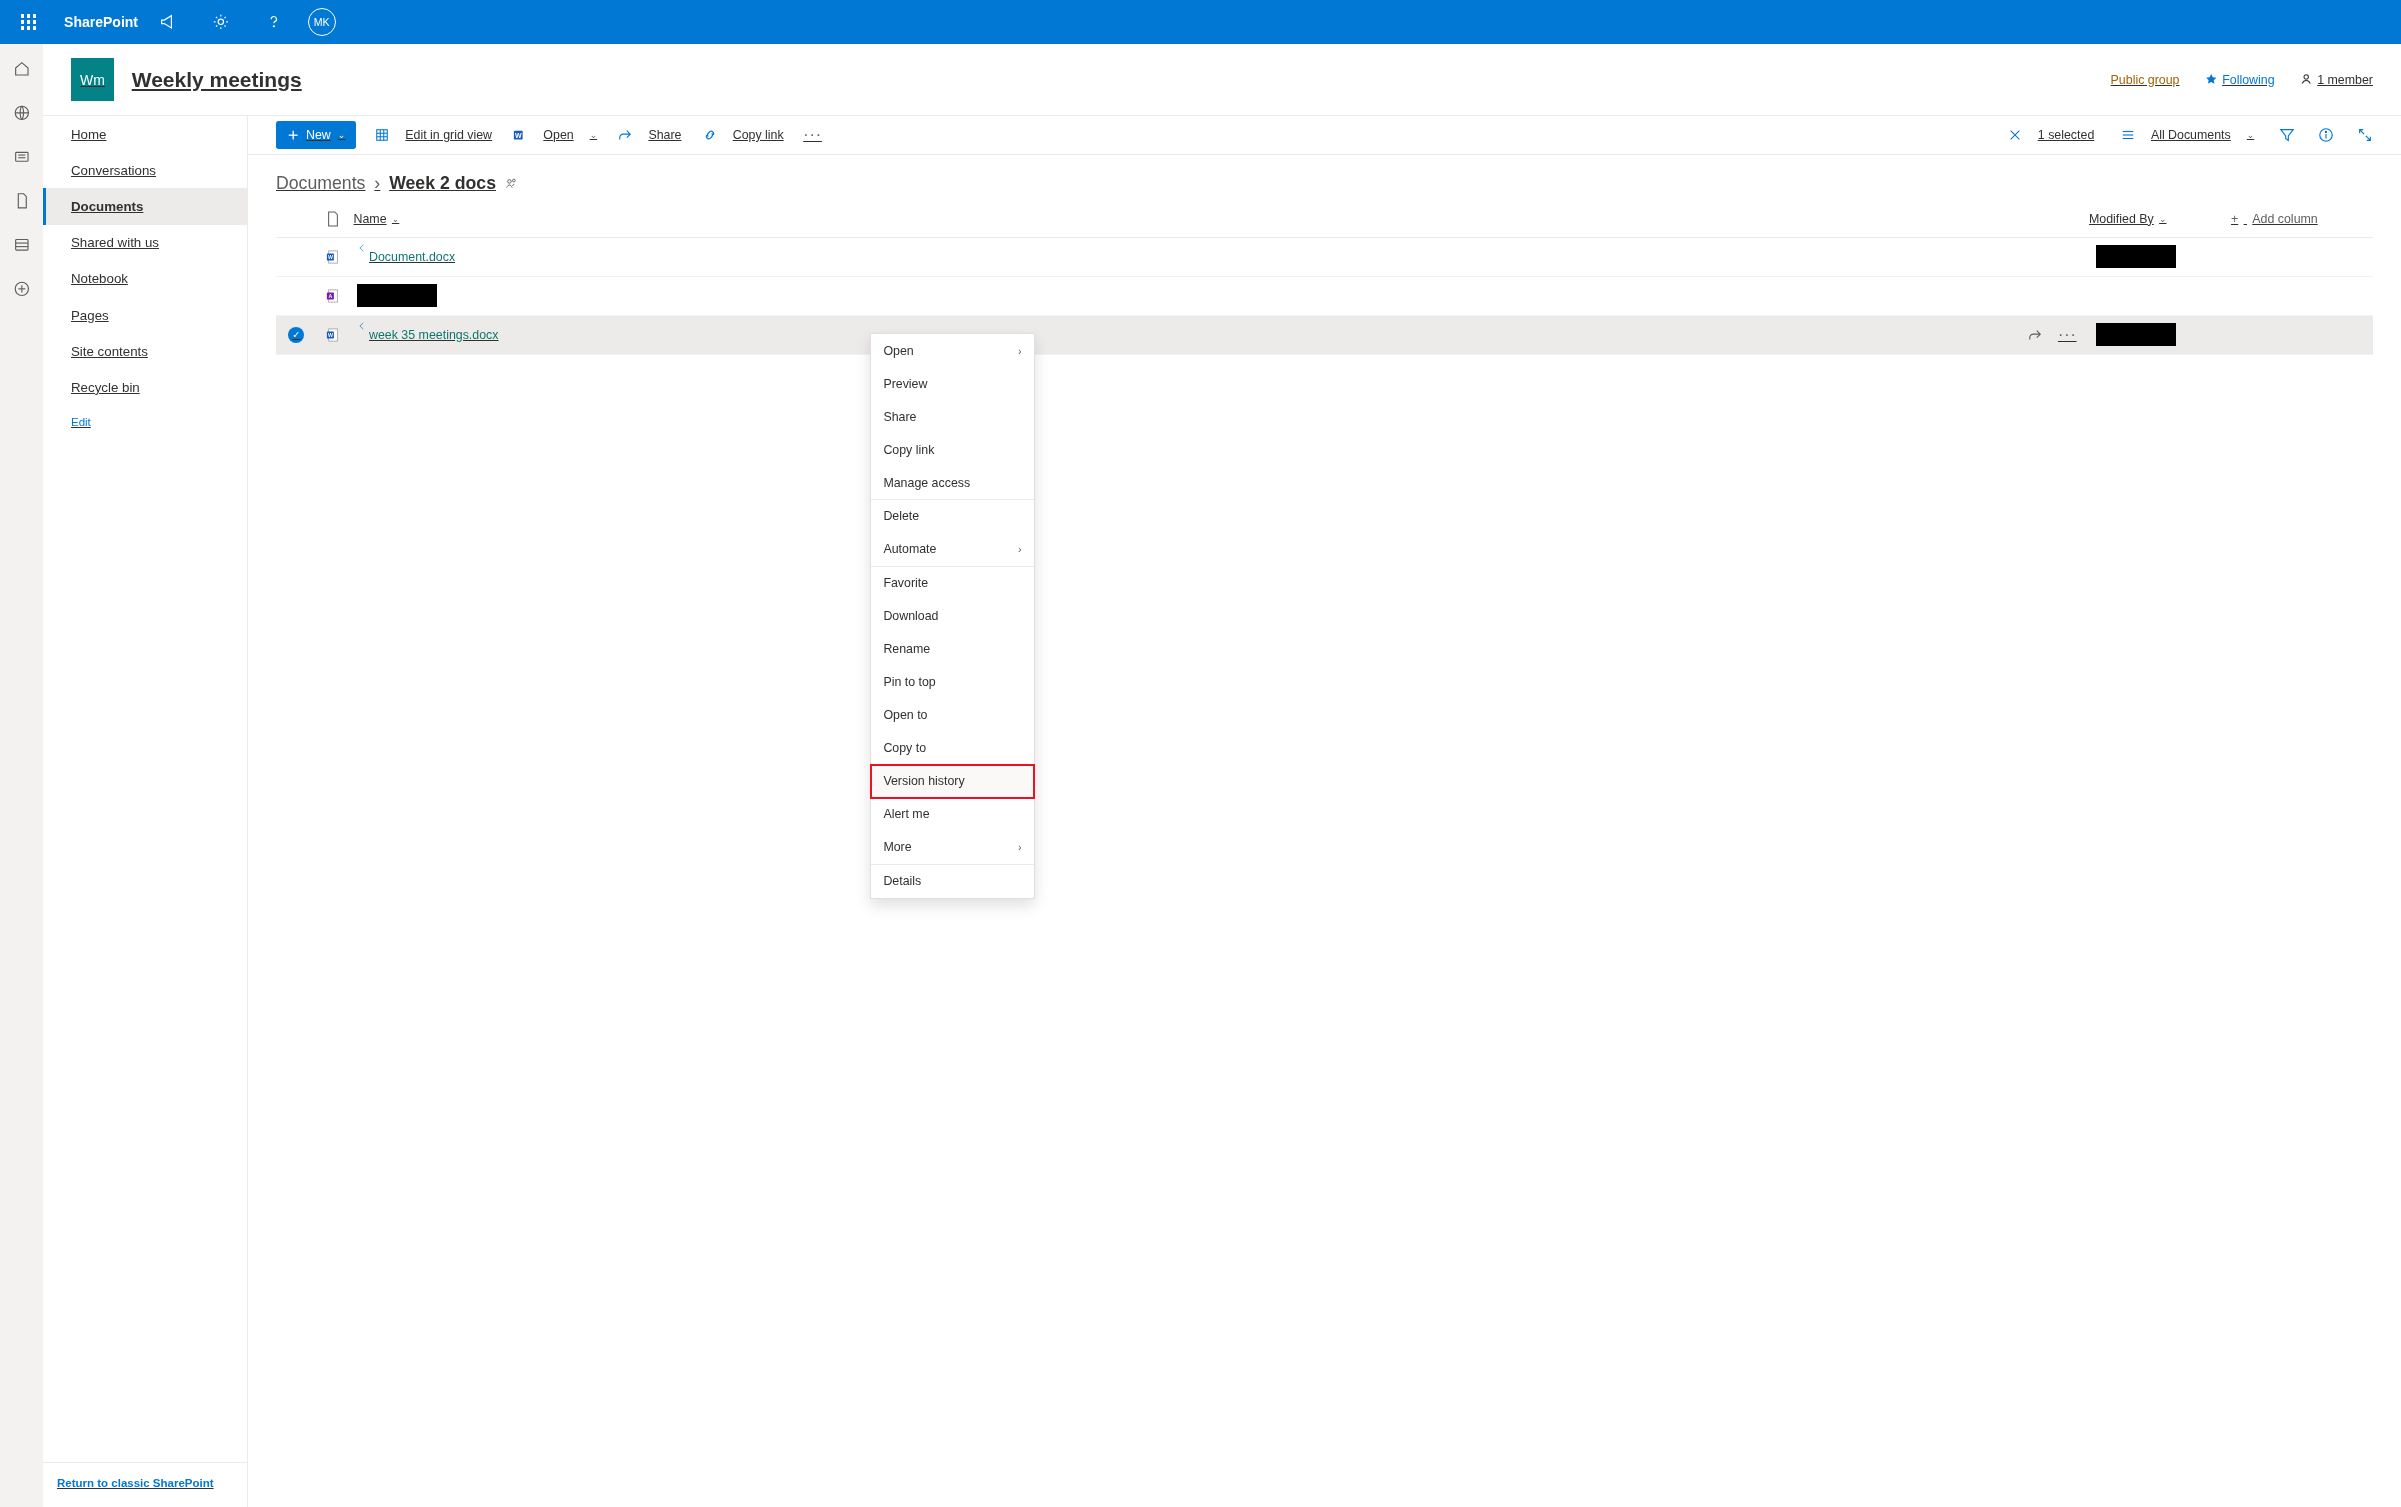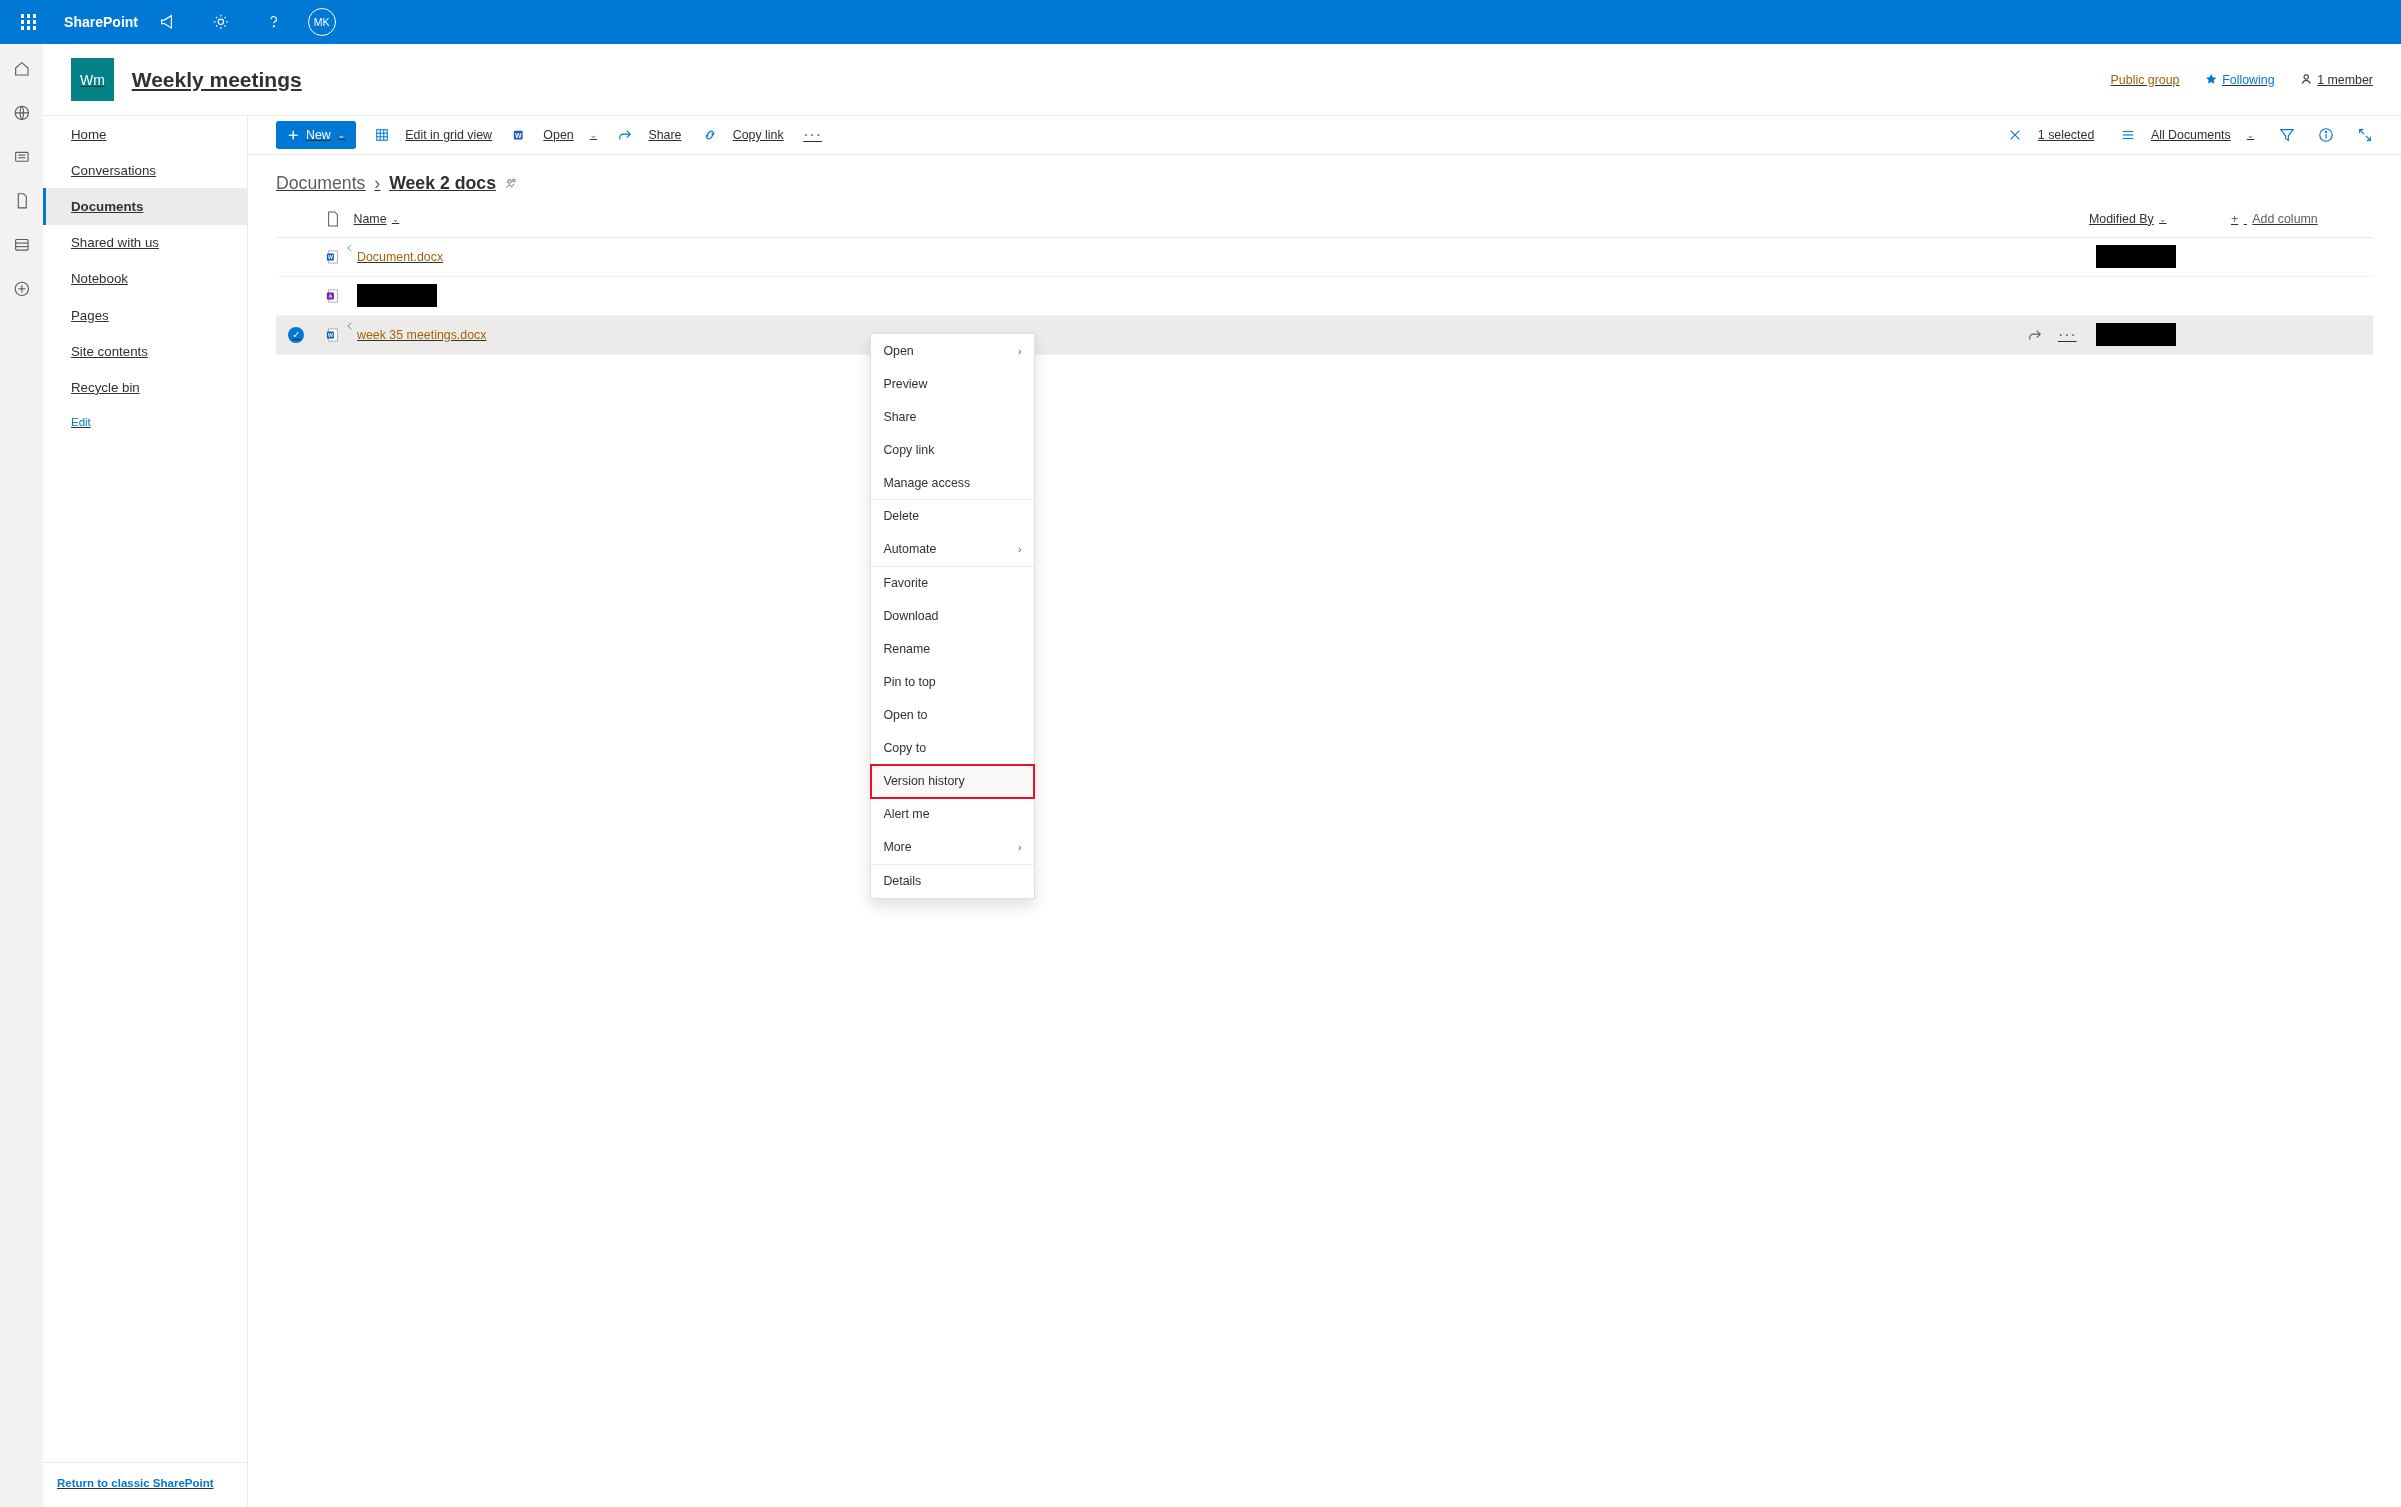--- a/index.html
+++ b/index.html
@@ -65,21 +65,21 @@
   .col-icon { width: 35px; display: flex; align-items: center; justify-content: center; color: #605e5c;}
   .col-name { flex: 1; display: flex; align-items: center; gap: 5.3px; padding-left: 3.5px; cursor: pointer;}
   .col-mod { width: 142px; display: flex; align-items: center; gap: 5.3px; cursor: pointer;}
   .col-add { width: 142px; display: flex; align-items: center; gap: 5.3px; color: #605e5c; cursor: pointer;}
   .trow { display: flex; align-items: center; height: 39px; border-bottom: 0.9px solid #f3f2f1; }
   .trow.selected { background: #edebe9; }
   .check-circle { width: 16px; height: 16px; border-radius: 50%; background: #0078d4; color: #fff; display: flex; align-items: center; justify-content: center; font-size: 9.7px; margin-left: 12.4px;}
   .file-icon { margin-left: 0; }
   .spark { position: relative; }
   .spark::before { content:''; position:absolute; left:-7px; top:-5.3px; width:7px; height:7px; border-left:1.8px solid #0078d4; border-bottom:1.8px solid #0078d4; transform: rotate(45deg) scale(.6); opacity:.8;}
-  .fname { padding-left: 3.5px; color: #a16207; }
+  .fname { padding-left: 3.5px; color: #0f766e; margin-left: 12px; }
   .row-actions { margin-left: auto; display: none; align-items: center; gap: 16px; padding-right: 12.4px; color: #605e5c; }
   .trow.selected .row-actions, .trow:hover .row-actions { display: flex; }
   .redact { width: 80px; height: 23px; background: #000; margin-left: 7px;}
   
   
   .ctx { position: absolute; left: 622px; top: 217px; width: 165px; background: #fff; border: 0.9px solid #e1dfdd; box-shadow: 0 7px 14px rgba(0,0,0,.12); z-index: 50; }
   .ctx-item { height: 33px; display: flex; align-items: center; padding: 0 12.4px; font-size: 12.4px; cursor: pointer; justify-content: space-between; }
   .ctx-sep { height: 0.9px; background: #edebe9; margin: 0; }
   .ctx-chev { color: #605e5c; font-size: 10.6px; }
   .ctx-item.highlight { outline: 2.7px solid #e12; outline-offset: -1.8px; background: #faf9f8;}

